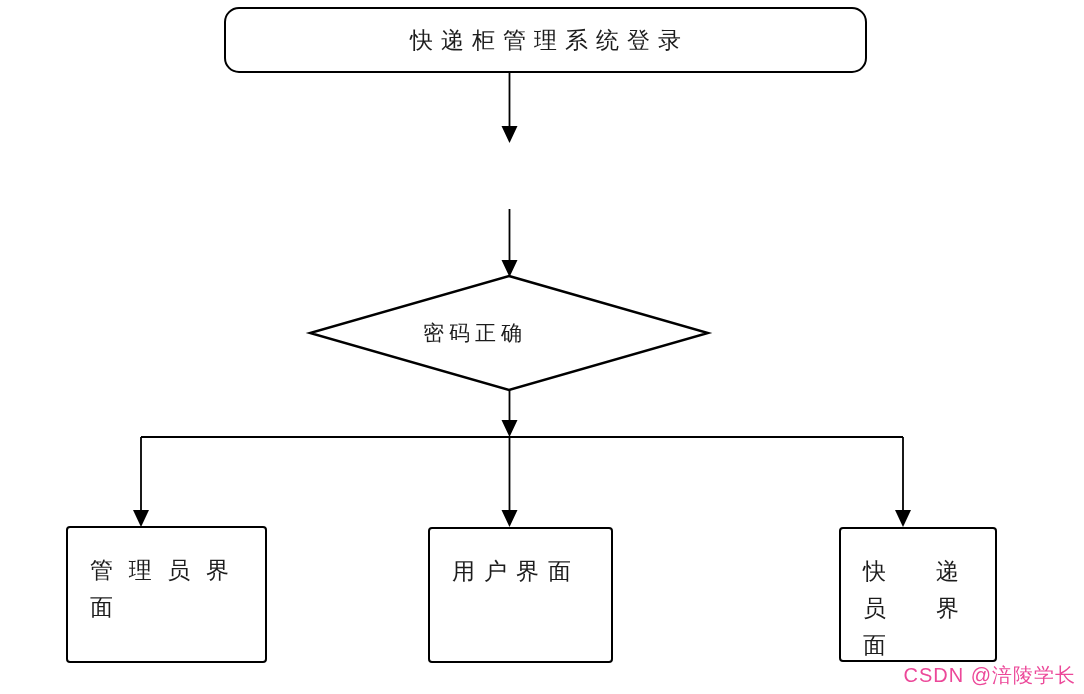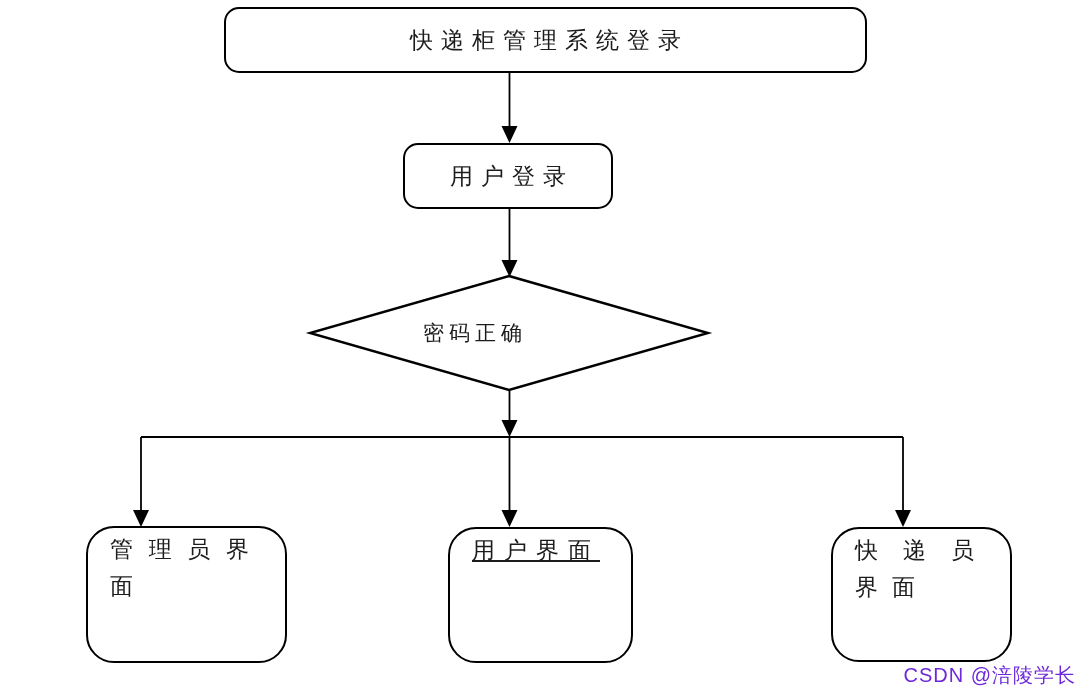--- a/index.html
+++ b/index.html
@@ -49,42 +49,40 @@
     top: 143px;
     width: 210px;
     height: 66px;
     border-radius: 15px;
     letter-spacing: 8px;
     text-indent: 8px;
   }
   .node-branch {
     top: 527px;
     height: 136px;
-    border-radius: 28px;
-    padding: 3px 22px 0 22px;
+    border-radius: 4px;
+    padding: 24px 22px 0 22px;
     text-align: justify;
     line-height: 37px;
-    margin-left: 20px;
   }
   .node-admin {
     left: 66px;
     top: 526px;
     width: 201px;
     height: 137px;
     letter-spacing: 14px;
   }
   .node-user {
     left: 428px;
     width: 185px;
     letter-spacing: 9px;
-    text-decoration: underline;
   }
   .node-courier {
-    left: 811px;
-    width: 181px;
+    left: 839px;
+    width: 158px;
     height: 135px;
     letter-spacing: 14px;
   }
   .decision-label {
     position: absolute;
     left: 310px;
     top: 276px;
     width: 330px;
     height: 114px;
     display: flex;
@@ -92,21 +90,21 @@
     justify-content: center;
     font-size: 21px;
     letter-spacing: 5px;
   }
   .watermark {
     position: absolute;
     right: 8px;
     bottom: 5px;
     font-family: "Liberation Sans", sans-serif;
     font-size: 20px;
-    color: #6d28d9;
+    color: #ec4899;
     letter-spacing: 1px;
     text-align: right;
   }
 </style>
 </head>
 <body>
 
 <div class="canvas">
 
   <svg class="connector-layer" viewBox="0 0 1084 694" xmlns="http://www.w3.org/2000/svg">
@@ -128,21 +126,20 @@
       <polygon points="501.5,260 517.5,260 509.5,277"></polygon>
       <polygon points="501.5,420 517.5,420 509.5,437"></polygon>
       <polygon points="133,510 149,510 141,527"></polygon>
       <polygon points="501.5,510 517.5,510 509.5,527"></polygon>
       <polygon points="895,510 911,510 903,527"></polygon>
     </g>
   </svg>
 
   <div class="node node-centered node-title">快递柜管理系统登录</div>
 
-  <div class="node node-centered node-login">用户登录</div>
 
   <div class="decision-label">密码正确</div>
 
   <div class="node node-branch node-admin">管理员界面</div>
 
   <div class="node node-branch node-user">用户界面</div>
 
   <div class="node node-branch node-courier">快递员界面</div>
 
   <div class="watermark">CSDN @涪陵学长</div>

